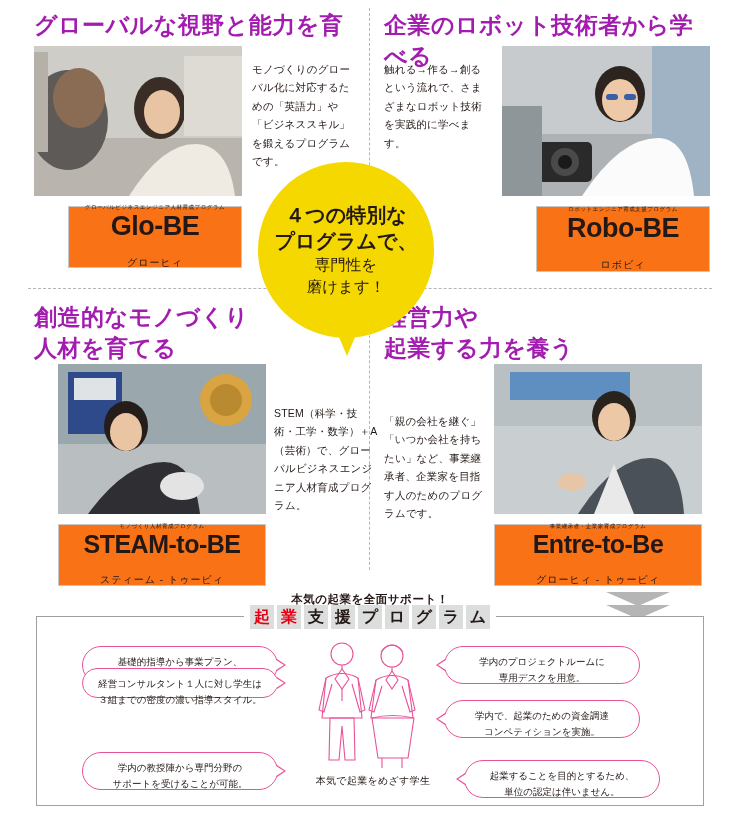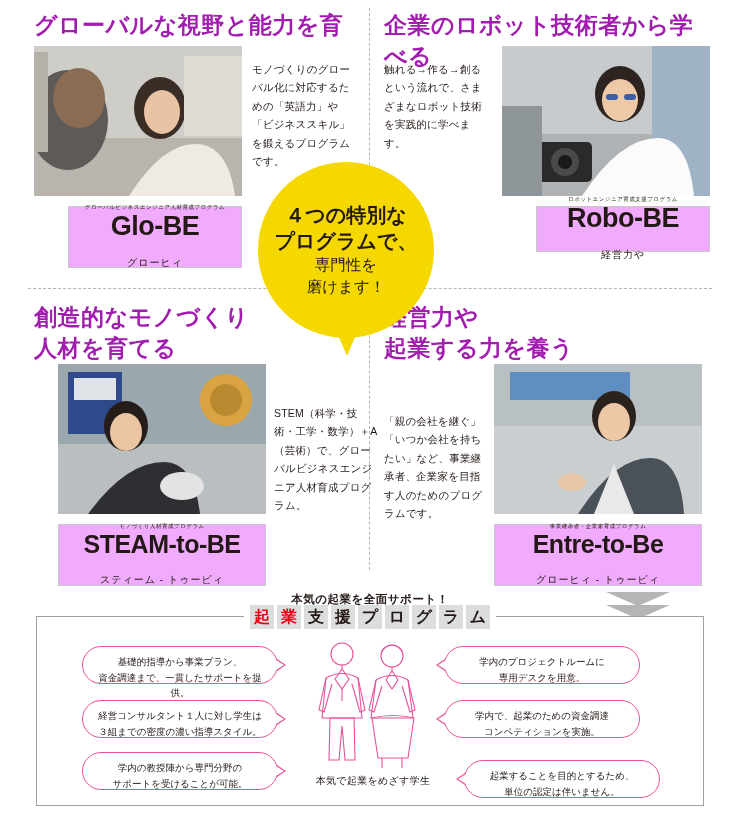--- a/index.html
+++ b/index.html
@@ -21,21 +21,21 @@
   }
   .photo{
     background:#cfd3d6;background-size:cover;position:relative;overflow:hidden;
   }
   .desc{
     font-size:10.5px;line-height:1.75;color:#231815;letter-spacing:.2px;
   }
 
   
   .logocard{
-    border:1px solid #c8c8c8;background:#f0abfc;
+    border:1px solid #c8c8c8;background:#f97316;
     display:flex;flex-direction:column;align-items:center;justify-content:center;
     box-sizing:border-box;
   }
   .logocard .tiny{
     font-size:5.5px;letter-spacing:.5px;color:#231815;white-space:nowrap;
     margin-bottom:2px;
   }
   .logocard .big{
     font-size:27px;font-weight:bold;letter-spacing:-.5px;line-height:1;
     font-family:"Liberation Sans","DejaVu Sans",sans-serif;
@@ -169,25 +169,25 @@
         <ellipse cx="118" cy="54" rx="18" ry="21" fill="#edc9a8"></ellipse>
         <rect x="104" y="48" width="12" height="6" rx="3" fill="#3b5fa6"></rect>
         <rect x="122" y="48" width="12" height="6" rx="3" fill="#3b5fa6"></rect>
         <path d="M80 150 q38 -58 76 -58 q30 0 36 58 z" fill="#fbfbfb"></path>
         <rect x="36" y="96" width="54" height="40" rx="5" fill="#2a2a2a"></rect>
         <circle cx="63" cy="116" r="14" fill="#4a4a4a"></circle>
         <circle cx="63" cy="116" r="7" fill="#1a1a1a"></circle>
         <rect x="0" y="60" width="40" height="90" fill="#8f9699"></rect>
       </svg>
     </div>
-    <div class="logocard" style="position:absolute;left:152px;top:196px;width:174px;height:46px;">
+    <div class="logocard" style="position:absolute;left:152px;top:196px;width:174px;height:66px;">
       <div class="tiny">ロボットエンジニア育成支援プログラム</div>
       <div class="big" style="color:#231815;">Robo-BE</div>
       <div class="underline-red"></div>
-      <div class="kana">経営力や</div>
+      <div class="kana">ロボビィ</div>
     </div>
   </div>
 
   <div class="quad" style="left:34px;top:302px;width:320px;height:264px;">
     <div class="q-title" style="width:220px;">創造的なモノづくり人材を育てる</div>
     <div class="photo" style="position:absolute;left:24px;top:62px;width:208px;height:150px;">
       <svg width="208" height="150" viewBox="0 0 208 150">
         <rect width="208" height="150" fill="#cbd0d2"></rect>
         <rect x="0" y="0" width="208" height="80" fill="#9aa7ad"></rect>
         <rect x="10" y="8" width="54" height="62" fill="#2e4a8a"></rect>
@@ -287,21 +287,21 @@
         <path d="M108 42 l7 30 l-5 2 l-8 -26"></path>
         <path d="M72 80 q20 -5 42 0 l-6 40 h-30 z"></path>
         <path d="M82 120 v10 M102 120 v10"></path>
       </g>
     </svg>
   </div>
   <div class="people-cap">本気で起業をめざす学生</div>
 
   <div class="bubble left" style="left:82px;top:646px;width:196px;height:38px;white-space:pre-line;">基礎的指導から事業プラン、
 資金調達まで、一貫したサポートを提供。</div>
-  <div class="bubble left" style="left:82px;top:700px;width:196px;height:38px;white-space:pre-line;">経営コンサルタント１人に対し学生は
+  <div class="bubble left" style="left:82px;top:668px;width:196px;height:30px;white-space:pre-line;">経営コンサルタント１人に対し学生は
 ３組までの密度の濃い指導スタイル。</div>
   <div class="bubble left" style="left:82px;top:752px;width:196px;height:38px;white-space:pre-line;">学内の教授陣から専門分野の
 サポートを受けることが可能。</div>
 
   <div class="bubble right" style="left:444px;top:646px;width:196px;height:38px;white-space:pre-line;">学内のプロジェクトルームに
 専用デスクを用意。</div>
   <div class="bubble right" style="left:444px;top:700px;width:196px;height:38px;white-space:pre-line;">学内で、起業のための資金調達
 コンペティションを実施。</div>
   <div class="bubble right" style="left:464px;top:752px;width:196px;height:38px;white-space:pre-line;margin-top:8px;">起業することを目的とするため、
 単位の認定は伴いません。</div>

